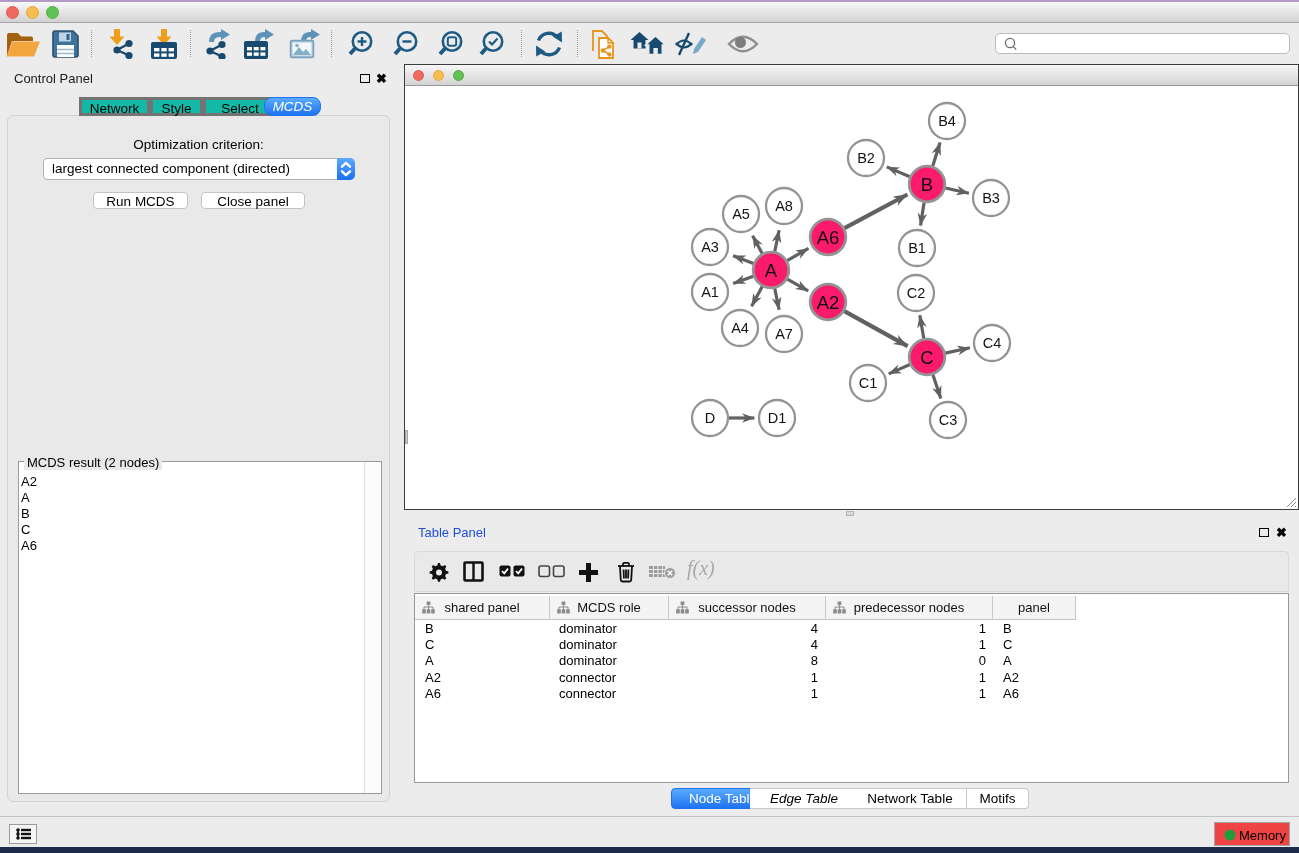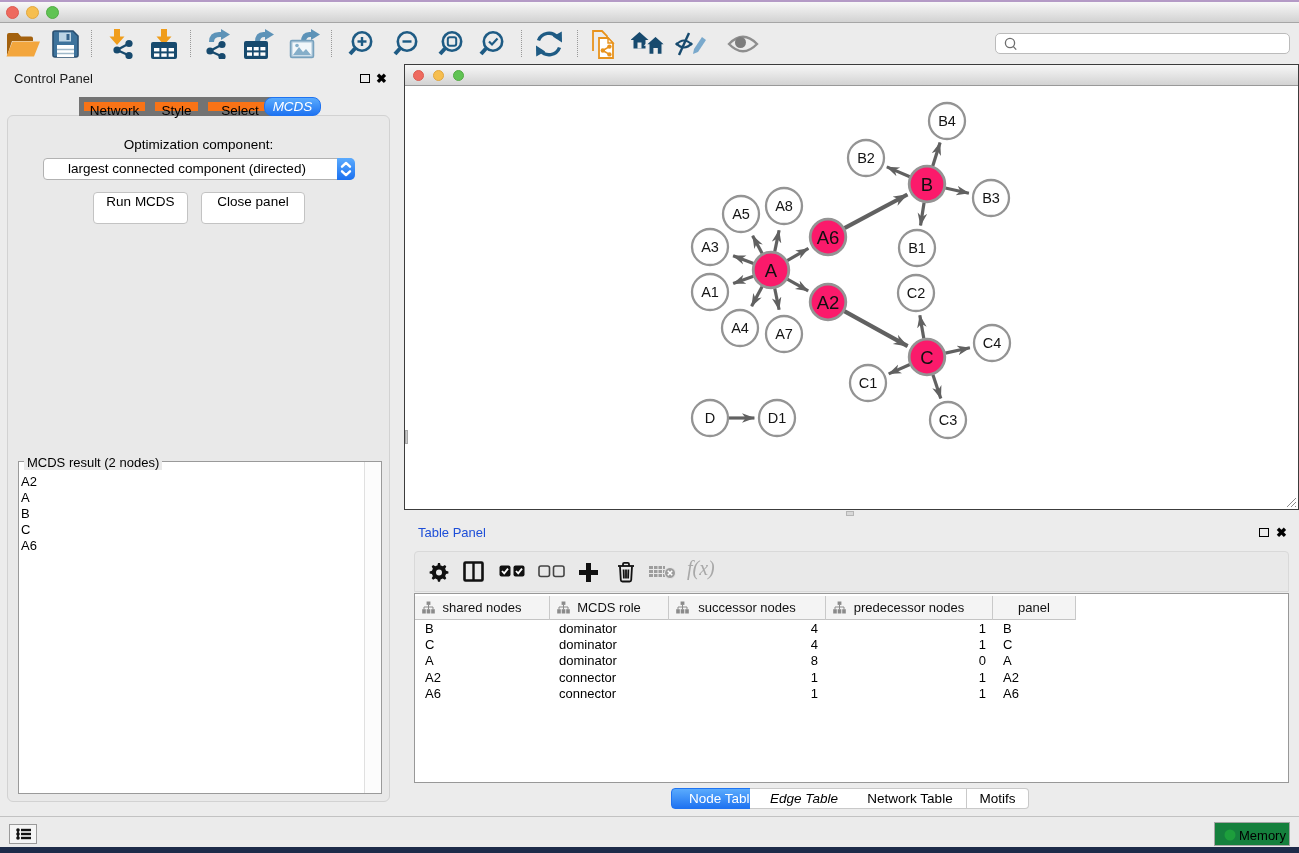--- a/index.html
+++ b/index.html
@@ -17,27 +17,27 @@
 
 #toolbar { left:0; top:23px; width:1299px; height:41px; background:#ececec; }
 .tsep { position:absolute; top:7px; height:27px; width:0; border-left:1px dotted #999; }
 .ti { position:absolute; top:6px; }
 #searchbox { left:995px; top:33px; width:295px; height:21px; background:#fff; border:1px solid #bbb; border-radius:5px; }
 
 
 #cp-title { left:14px; top:71px; font-size:13px; color:#1a1a1a; }
 #cp-max { left:360px; top:74px; width:10px; height:9px; border:1.5px solid #000; }
 #cp-close { left:376px; top:71px; font-size:13px; color:#000; font-weight:bold; }
-.cptab { position:absolute; top:97px; height:19px; background:#f97316; border:5px solid #737373; font-size:13.5px; color:#000; text-align:center; line-height:18px; }
+.cptab { position:absolute; top:97px; height:19px; background:#14b8a6; border:3px solid #737373; font-size:13.5px; color:#000; text-align:center; line-height:18px; }
 .seltab { background:linear-gradient(#5aabfd,#1f73f1); color:#fff; border:1px solid #1f73f1; border-radius:8px;font-style:italic; }
 #cp-body { left:7px; top:115px; width:383px; height:687px; background:#e9e9e9; border:1px solid #d2d2d2; border-radius:6px; }
 #opt-label { left:0px; top:137px; width:397px; text-align:center; font-size:13.5px; color:#000; }
-#dropdown { left:43px; top:158px; width:311px; height:22px; background:#fff; border:1px solid #b2b2b2; border-radius:4px; font-size:13.5px; color:#000; line-height:20px; padding-left:24px; }
+#dropdown { left:43px; top:158px; width:311px; height:22px; background:#fff; border:1px solid #b2b2b2; border-radius:4px; font-size:13.5px; color:#000; line-height:20px; padding-left:8px; }
 #dd-btn { left:337px; top:158px; width:18px; height:22px; border-radius:0 5px 5px 0; background:linear-gradient(#5babfe,#1a70f0); }
-.btn { position:absolute; height:32px; background:#fff; border:1px solid #c3c3c3; border-radius:4px; font-size:13.5px; color:#000; text-align:center; line-height:17px; }
+.btn { position:absolute; height:17px; background:#fff; border:1px solid #c3c3c3; border-radius:4px; font-size:13.5px; color:#000; text-align:center; line-height:17px; }
 #mcds-box { left:18px; top:461px; width:364px; height:333px; background:#fff; border:1px solid #9a9a9a; }
 #mcds-legend { left:24px; top:455px; background:#e9e9e9; padding:0 3px; font-size:13px; color:#000; }
 #mcds-list { left:21px; top:474px; font-size:13px; color:#000; line-height:16px; }
 #mcds-scroll { left:364px; top:462px; width:17px; height:331px; background:#fcfcfc; border-left:1px solid #e0e0e0; }
 
 
 #netwin { left:404px; top:64px; width:895px; height:446px; border:1px solid #3c3c3c; background:#fff; }
 #nw-titlebar { left:0; top:0; width:893px; height:21px; background:linear-gradient(#f7f7f7,#d3d3d3); border-bottom:1px solid #999; }
 #nw-title { width:100%; text-align:center; top:4px; font-size:13px; color:#2e2e2e; }
 #nw-canvas { left:0; top:22px; width:893px; height:422px; background:#fff; }
@@ -50,21 +50,21 @@
 #tp-table { left:414px; top:593px; width:875px; height:190px; background:#fff; border:1px solid #989898; }
 #tp-header { position:absolute; left:0; top:2px; width:661px; height:24px; background:#f4f4f4; border-bottom:1px solid #c4c4c4; }
 .th { position:absolute; top:0; height:24px; border-right:1px solid #c9c9c9; font-size:13px; color:#111; }
 .thx { } .thx svg { position:absolute; left:7px; top:5px; } .thx span { position:absolute; left:0; right:0; top:4px; text-align:center; }
 .td { position:absolute; font-size:13px; color:#000; white-space:pre; }
 
 .btab { position:absolute; top:788px; height:21px; background:#fff; border:1px solid #c9c9c9; font-size:13.5px; color:#000; text-align:center; line-height:19px; }
 
 #statusbar { left:0; top:816px; width:1299px; height:32px; background:#ebebeb; border-top:1px solid #c2c2c2; }
 #sb-lefticon { left:9px; top:824px; width:28px; height:20px; background:#f5f5f5; border:1px solid #9a9a9a; }
-#memory { left:1214px; top:822px; width:76px; height:24px; background:#15803d; border:1px solid #a5a5a5; font-size:13px; color:#000; }
+#memory { left:1214px; top:822px; width:76px; height:24px; background:#ef4444; border:1px solid #a5a5a5; font-size:13px; color:#000; }
 #navy { left:0; top:847px; width:1299px; height:6px; background:#1d2b49; }
 </style>
 </head>
 <body>
 <div class="abs" id="desktoptop"></div>
 <div class="abs" id="titlebar">
   <div class="tl tlr" style="left:6px; top:4px;"></div>
   <div class="tl tly" style="left:26px; top:4px;"></div>
   <div class="tl tlg" style="left:46px; top:4px;"></div>
 </div>
@@ -209,21 +209,21 @@
 </div>
 
 <div class="abs" id="cp-title">Control Panel</div>
 <div class="abs" id="cp-max"></div>
 <div class="abs" id="cp-close">✖</div>
 <div class="abs" id="cp-body"></div>
 <div class="abs cptab" style="left:79px; width:71px;">Network</div>
 <div class="abs cptab" style="left:150px; width:53px;">Style</div>
 <div class="abs cptab" style="left:203px; width:74px;">Select</div>
 <div class="abs cptab seltab" style="left:264px; width:57px;">MCDS</div>
-<div class="abs" id="opt-label">Optimization component:</div>
+<div class="abs" id="opt-label">Optimization criterion:</div>
 <div class="abs" id="dropdown">largest connected component (directed)</div>
 <div class="abs" id="dd-btn"><svg width="18" height="22" viewBox="0 0 18 22">
       <g fill="none" stroke="#fff" stroke-width="2.4" stroke-linecap="round" stroke-linejoin="round">
         <path d="M5,8.7 L9,4.9 L13,8.7"></path>
         <path d="M5,13.3 L9,17.1 L13,13.3"></path>
       </g>
     </svg></div>
 <div class="abs btn" style="left:93px; top:192px; width:95px;">Run MCDS</div>
 <div class="abs btn" style="left:201px; top:192px; width:104px;">Close panel</div>
 <div class="abs" id="mcds-box"></div>
@@ -395,21 +395,21 @@
             <rect x="4.7" y="8.2" width="3.6" height="4.3"></rect>
             <rect x="9.2" y="8.2" width="3.6" height="4.3"></rect>
           </g>
           <g stroke="#8b8b8b" stroke-width="1">
             <line x1="6.5" y1="3.9" x2="6.5" y2="8.2"></line>
             <line x1="2" y1="6" x2="11" y2="6"></line>
             <line x1="2" y1="6" x2="2" y2="8.2"></line>
             <line x1="11" y1="6" x2="11" y2="8.2"></line>
           </g>
         </svg>
-        <span>shared nodes</span>
+        <span>shared panel</span>
       </div>
     <div class="th thx" style="left:135px; width:119px;">
         <svg width="13" height="13" viewBox="0 0 13 13">
           <g fill="#8b8b8b">
             <rect x="4.6" y="0.5" width="3.8" height="3.4"></rect>
             <rect x="0.2" y="8.2" width="3.6" height="4.3"></rect>
             <rect x="4.7" y="8.2" width="3.6" height="4.3"></rect>
             <rect x="9.2" y="8.2" width="3.6" height="4.3"></rect>
           </g>
           <g stroke="#8b8b8b" stroke-width="1">

